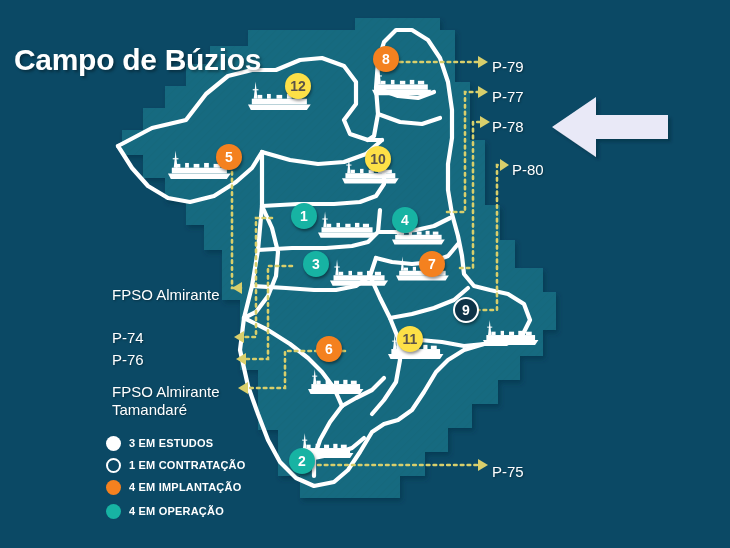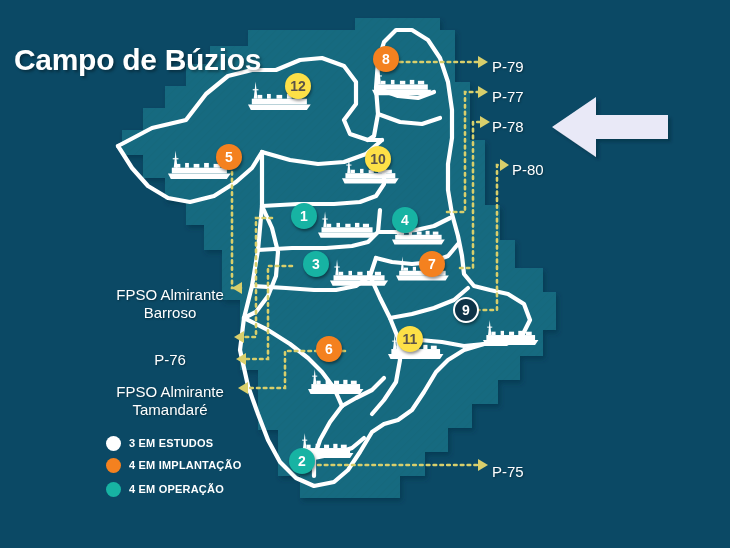--- a/index.html
+++ b/index.html
@@ -21,21 +21,21 @@
     font-family:"Liberation Sans", sans-serif;
   }
 
   
   .lbl{
     position:absolute;color:#ffffff;font-size:15px;
     z-index:38;white-space:nowrap;line-height:1.22;
     text-shadow:1px 1px 2px rgba(0,0,0,.35);
   }
   .lbl.right{text-align:left;}
-  .lbl.left{text-align:center;}
+  .lbl.left{text-align:left;}
 
   
   .marker{
     position:absolute;width:26px;height:26px;border-radius:50%;
     display:flex;align-items:center;justify-content:center;
     font-size:14px;font-weight:bold;z-index:36;
     box-shadow:1px 2px 3px rgba(0,0,0,.42);
     box-sizing:border-box;
   }
   .marker.op{background:#17b3a3;color:#ffffff;}
@@ -305,32 +305,36 @@
   <div class="marker estudo" style="left:285px;top:73px">12</div>
 
   <div class="lbl right" style="left:492px;top:58px">P-79</div>
   <div class="lbl right" style="left:492px;top:88px">P-77</div>
   <div class="lbl right" style="left:492px;top:118px">P-78</div>
   <div class="lbl right" style="left:512px;top:161px">P-80</div>
   <div class="lbl right" style="left:492px;top:463px">P-75</div>
 
   <div class="lbl left" style="left:112px;top:286px;width:116px">
     <div>FPSO Almirante</div>
-    <div>Barroso</div>
   </div>
+  <div class="lbl left" style="left:112px;top:329px;width:116px">P-74</div>
   <div class="lbl left" style="left:112px;top:351px;width:116px">P-76</div>
   <div class="lbl left" style="left:112px;top:383px;width:116px">
     <div>FPSO Almirante</div>
     <div>Tamandaré</div>
   </div>
 
   <div class="legend">
     <div class="leg-row">
       <span class="leg-dot estudo"></span>
       <span class="leg-txt">3 EM ESTUDOS</span>
+    </div>
+    <div class="leg-row">
+      <span class="leg-dot contrat"></span>
+      <span class="leg-txt">1 EM CONTRATAÇÃO</span>
     </div>
     <div class="leg-row">
       <span class="leg-dot impl"></span>
       <span class="leg-txt">4 EM IMPLANTAÇÃO</span>
     </div>
     <div class="leg-row gap">
       <span class="leg-dot op"></span>
       <span class="leg-txt">4 EM OPERAÇÃO</span>
     </div>
   </div>

